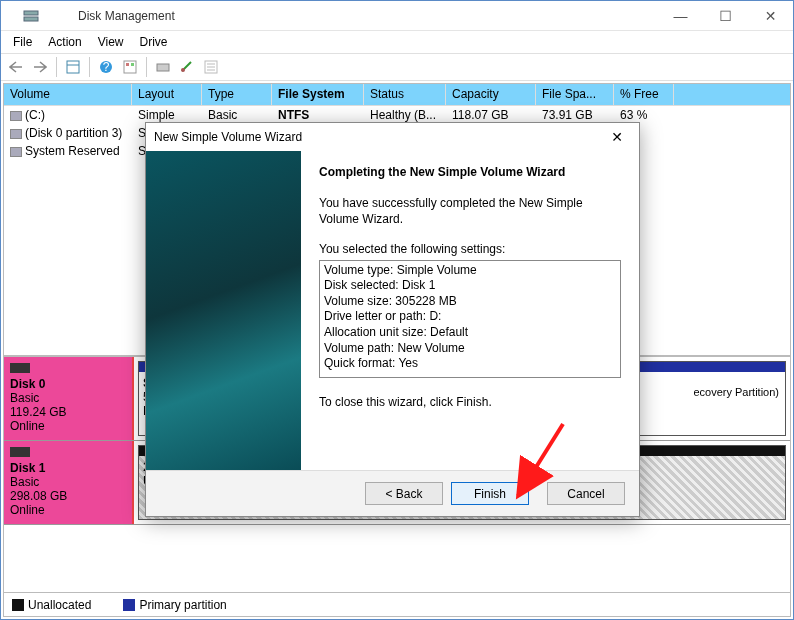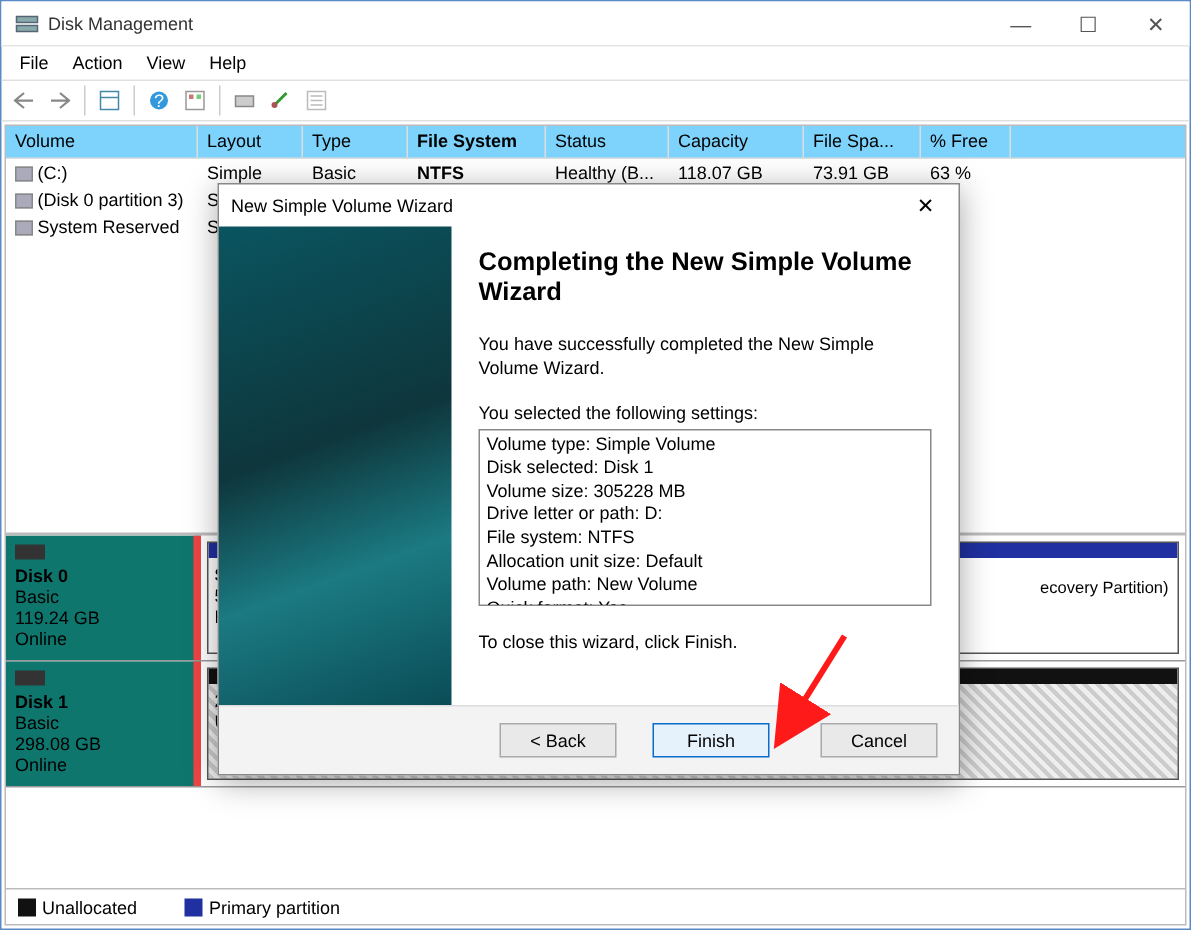--- a/index.html
+++ b/index.html
@@ -1,19 +1,19 @@
 <!DOCTYPE html>
 <html><head>
 <meta charset="utf-8">
 <style>
 * { box-sizing: border-box; margin: 0; padding: 0; font-family: "Segoe UI", Tahoma, sans-serif; font-size: 12px; }
 body { background: #fff; width: 794px; height: 620px; overflow: hidden; position: relative; }
 
 .window { width: 794px; height: 620px; border: 1px solid #5a8ac6; background: #fff; display: flex; flex-direction: column; }
-.titlebar { height: 30px; display: flex; align-items: center; padding-left: 9px; background: #fff; border-bottom: 1px solid #e5e5e5; }
+.titlebar { height: 30px; display: flex; align-items: center; padding-left: 22px; background: #fff; border-bottom: 1px solid #e5e5e5; gap: 33px; }
 .titlebar .icon { width: 16px; height: 16px; margin-right: 6px; }
 .titlebar .title { flex: 1; font-size: 12px; color: #333; }
 .win-controls { display: flex; height: 100%; }
 .win-controls div { width: 45px; display: flex; align-items: center; justify-content: center; color: #555; font-size: 14px; }
 
 .menubar { height: 22px; display: flex; align-items: center; padding: 0 4px; }
 .menubar span { padding: 2px 8px; cursor: default; }
 
 .toolbar { height: 28px; border-top: 1px solid #e0e0e0; border-bottom: 1px solid #e0e0e0; display: flex; align-items: center; padding: 0 4px; gap: 2px; }
 .toolbar .tbtn { width: 22px; height: 22px; display: flex; align-items: center; justify-content: center; border: 1px solid transparent; }
@@ -33,21 +33,21 @@
 .c-fs { width: 92px; font-weight: bold; }
 .c-status { width: 82px; }
 .c-cap { width: 90px; }
 .c-free { width: 78px; }
 .c-pct { width: 60px; }
 
 .vol-icon { display:inline-block; width:12px; height:10px; background:#aab; margin-right:3px; vertical-align:middle; border:1px solid #888;}
 
 .disk-pane { flex:1; border-top: 2px solid #bbb; overflow:hidden; background:#fff;}
 .disk-row { display:flex; border-bottom:1px solid #999; min-height: 84px;}
-.disk-label { width:130px; border-right:5px solid #ef4444; padding:6px; background:#0f766e;}
+.disk-label { width:130px; border-right:2px solid #ef4444; padding:6px; background:#ec4899;}
 .disk-label .bar { height:10px; display:flex; margin-bottom:4px;}
 .disk-label .bar .blk{width:20px;background:#333;}
 .disk-label b { font-weight:bold;}
 .disk-vols { flex:1; display:flex; padding:4px; gap:2px;}
 .vol-box { border:1px solid #555; padding:4px; overflow:hidden; font-size:11px;}
 .vol-box .stripe{height:10px; margin:-4px -4px 4px -4px;}
 .stripe.blue{background:#2030a0;}
 .stripe.black{background:#111;}
 .unalloc-hatched { background: repeating-linear-gradient(45deg,#ccc,#ccc 3px,#eee 3px,#eee 6px); }
 
@@ -55,24 +55,24 @@
 .legend .sw { width:12px; height:12px; display:inline-block; margin-right:4px; vertical-align:middle;}
 
 
 .wizard { position:absolute; left:145px; top:122px; width:495px; height:395px; background:#fff; border:1px solid #888; box-shadow:0 4px 20px rgba(0,0,0,.35); display:flex; flex-direction:column;}
 .wizard .wtitle { height:28px; display:flex; align-items:center; padding:0 8px; font-size:12px;gap:25px;}
 .wizard .wtitle .t{flex:1;}
 .wizard .wtitle .x{width:28px; text-align:center; font-size:14px; cursor:default;}
 .wizard .wbody { flex:1; display:flex;}
 .wizard .sidebar-img { width:155px; background: linear-gradient(160deg,#0a5560 0%, #0e363c 45%, #1b7a82 70%, #0a4c56 100%); }
 .wizard .wmain { flex:1; padding:14px 18px 6px 18px; display:flex; flex-direction:column;}
-.wizard h2 { font-size:17px; font-weight:bold; margin-bottom:16px;}
+.wizard h2 { font-size:12px; font-weight:bold; margin-bottom:16px;}
 .wizard p { font-size:12px; margin-bottom:14px; line-height:1.35;}
 .wizard .settings-box { border:1px solid #888; height:118px; overflow-y:scroll; padding:2px 4px; font-size:12px; line-height:1.3;}
-.wizard .wbuttons { height:46px; border-top:1px solid #ddd; display:flex; align-items:center; justify-content:flex-end; padding:0 14px; gap:24px; background:#f3f3f3;}
+.wizard .wbuttons { height:46px; border-top:1px solid #ddd; display:flex; align-items:center; justify-content:flex-end; padding:0 14px; gap:8px; background:#f3f3f3;}
 .wizard .wbuttons button { width:78px; height:23px; background:#e9e9e9; border:1px solid #aaa; font-size:12px;}
 .wizard .wbuttons button.primary { border:1.5px solid #0b6cce; background:#e5f1fb;}
 
 
 .arrow { position:absolute; left:433px; top:416px; pointer-events:none;}
 </style>
 </head>
 <body>
 
 <div class="window">
@@ -88,21 +88,21 @@
       <div>―</div>
       <div>☐</div>
       <div>✕</div>
     </div>
   </div>
 
   <div class="menubar">
     <span>File</span>
     <span>Action</span>
     <span>View</span>
-    <span>Help</span>
+    <span>Drive</span>
   </div>
 
   <div class="toolbar">
     <div class="tbtn">
         <svg width="14" height="12">
           <path d="M7 1 L1 6 L7 11 M1 6 H13" stroke="#888" fill="none" stroke-width="1.5"></path>
         </svg>
       </div>
     <div class="tbtn">
         <svg width="14" height="12">
@@ -258,21 +258,20 @@
     <div class="sidebar-img"></div>
     <div class="wmain">
       <h2>Completing the New Simple Volume Wizard</h2>
       <p>You have successfully completed the New Simple Volume Wizard.</p>
       <p style="margin-bottom:2px">You selected the following settings:</p>
       <div class="settings-box" id="settings-box">
           <div>Volume type: Simple Volume</div>
           <div>Disk selected: Disk 1</div>
           <div>Volume size: 305228 MB</div>
           <div>Drive letter or path: D:</div>
-          <div>File system: NTFS</div>
           <div>Allocation unit size: Default</div>
           <div>Volume path: New Volume</div>
           <div>Quick format: Yes</div>
         </div>
       <p style="margin-top:16px">To close this wizard, click Finish.</p>
     </div>
   </div>
   <div class="wbuttons">
     <button>&lt; Back</button>
     <button class="primary">Finish</button>

